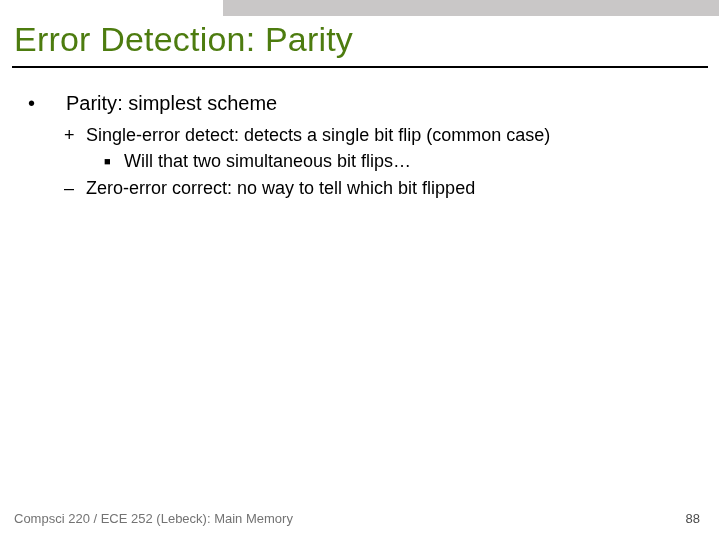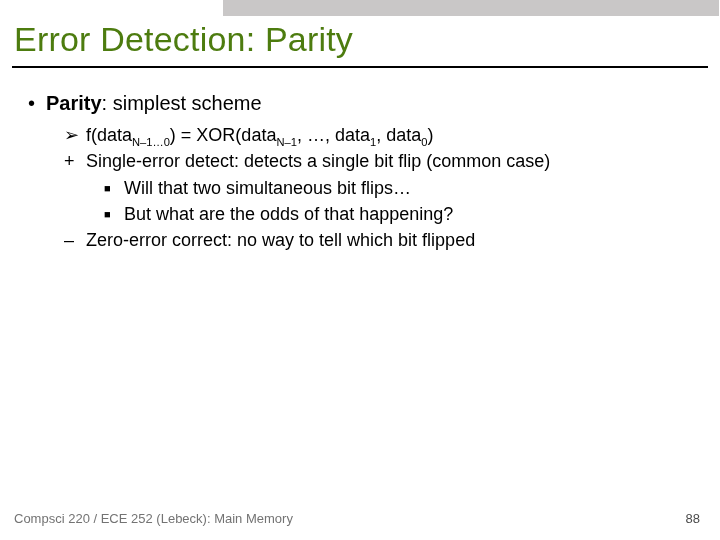--- a/index.html
+++ b/index.html
@@ -45,21 +45,21 @@
     color: #000;
   }
   .l1 {
     font-size: 20px;
     margin: 10px 0 8px 0;
   }
   .l1 .bullet {
     display: inline-block;
     width: 18px;
   }
-  .bold { font-weight: bold; }
+  .bold { font-weight: normal; margin-left: 20px; }
   .l2 {
     font-size: 18px;
     margin: 2px 0 2px 36px;
     line-height: 1.35;
   }
   .l2 .mark {
     display: inline-block;
     width: 22px;
     vertical-align: top;
   }
@@ -102,35 +102,29 @@
 
 <div class="title">Error Detection: Parity</div>
 <div class="rule"></div>
 
 <div class="content">
 
   <div class="l1">
     <span class="bullet">•</span><span class="bold">Parity</span><span>: simplest scheme</span>
   </div>
 
-  <div class="l2">
-    <span class="mark">➢</span><span>f(data</span><sub>N–1…0</sub><span>) = XOR(data</span><sub>N–1</sub><span>, …, data</span><sub>1</sub><span>, data</span><sub>0</sub><span>)</span>
-  </div>
 
   <div class="l2">
     <span class="mark">+</span><span>Single-error detect: detects a single bit flip (common case)</span>
   </div>
 
   <div class="l3">
     <span class="sq">■</span><span>Will that two simultaneous bit flips…</span>
   </div>
 
-  <div class="l3">
-    <span class="sq">■</span><span>But what are the odds of that happening?</span>
-  </div>
 
   <div class="l2">
     <span class="mark">–</span><span>Zero-error correct: no way to tell which bit flipped</span>
   </div>
 
 </div>
 
 <div class="footer-left">Compsci 220 / ECE 252 (Lebeck): Main Memory</div>
 <div class="footer-right">88</div>
 

